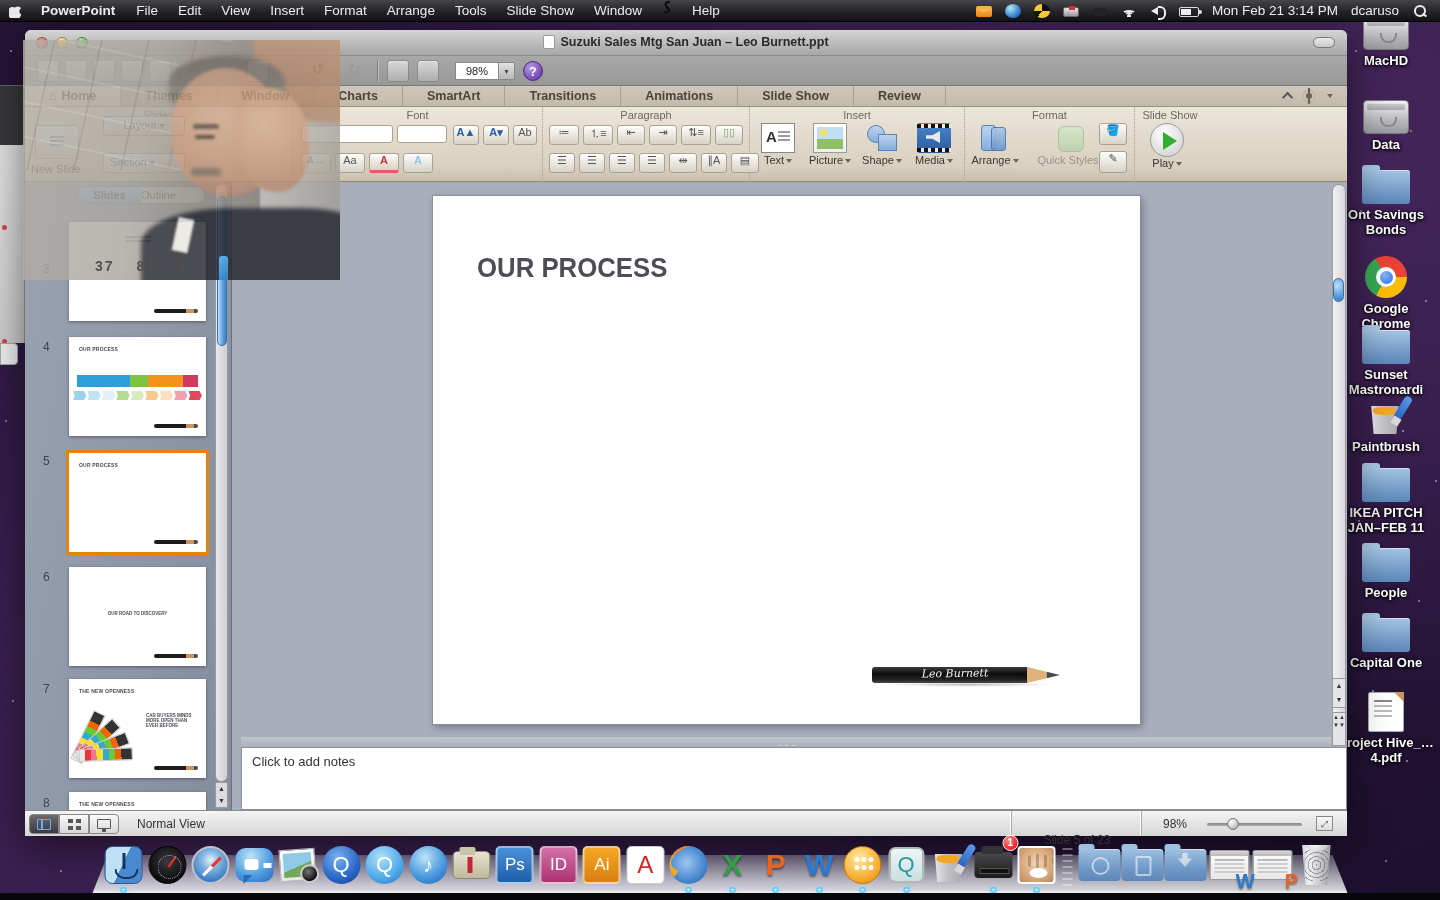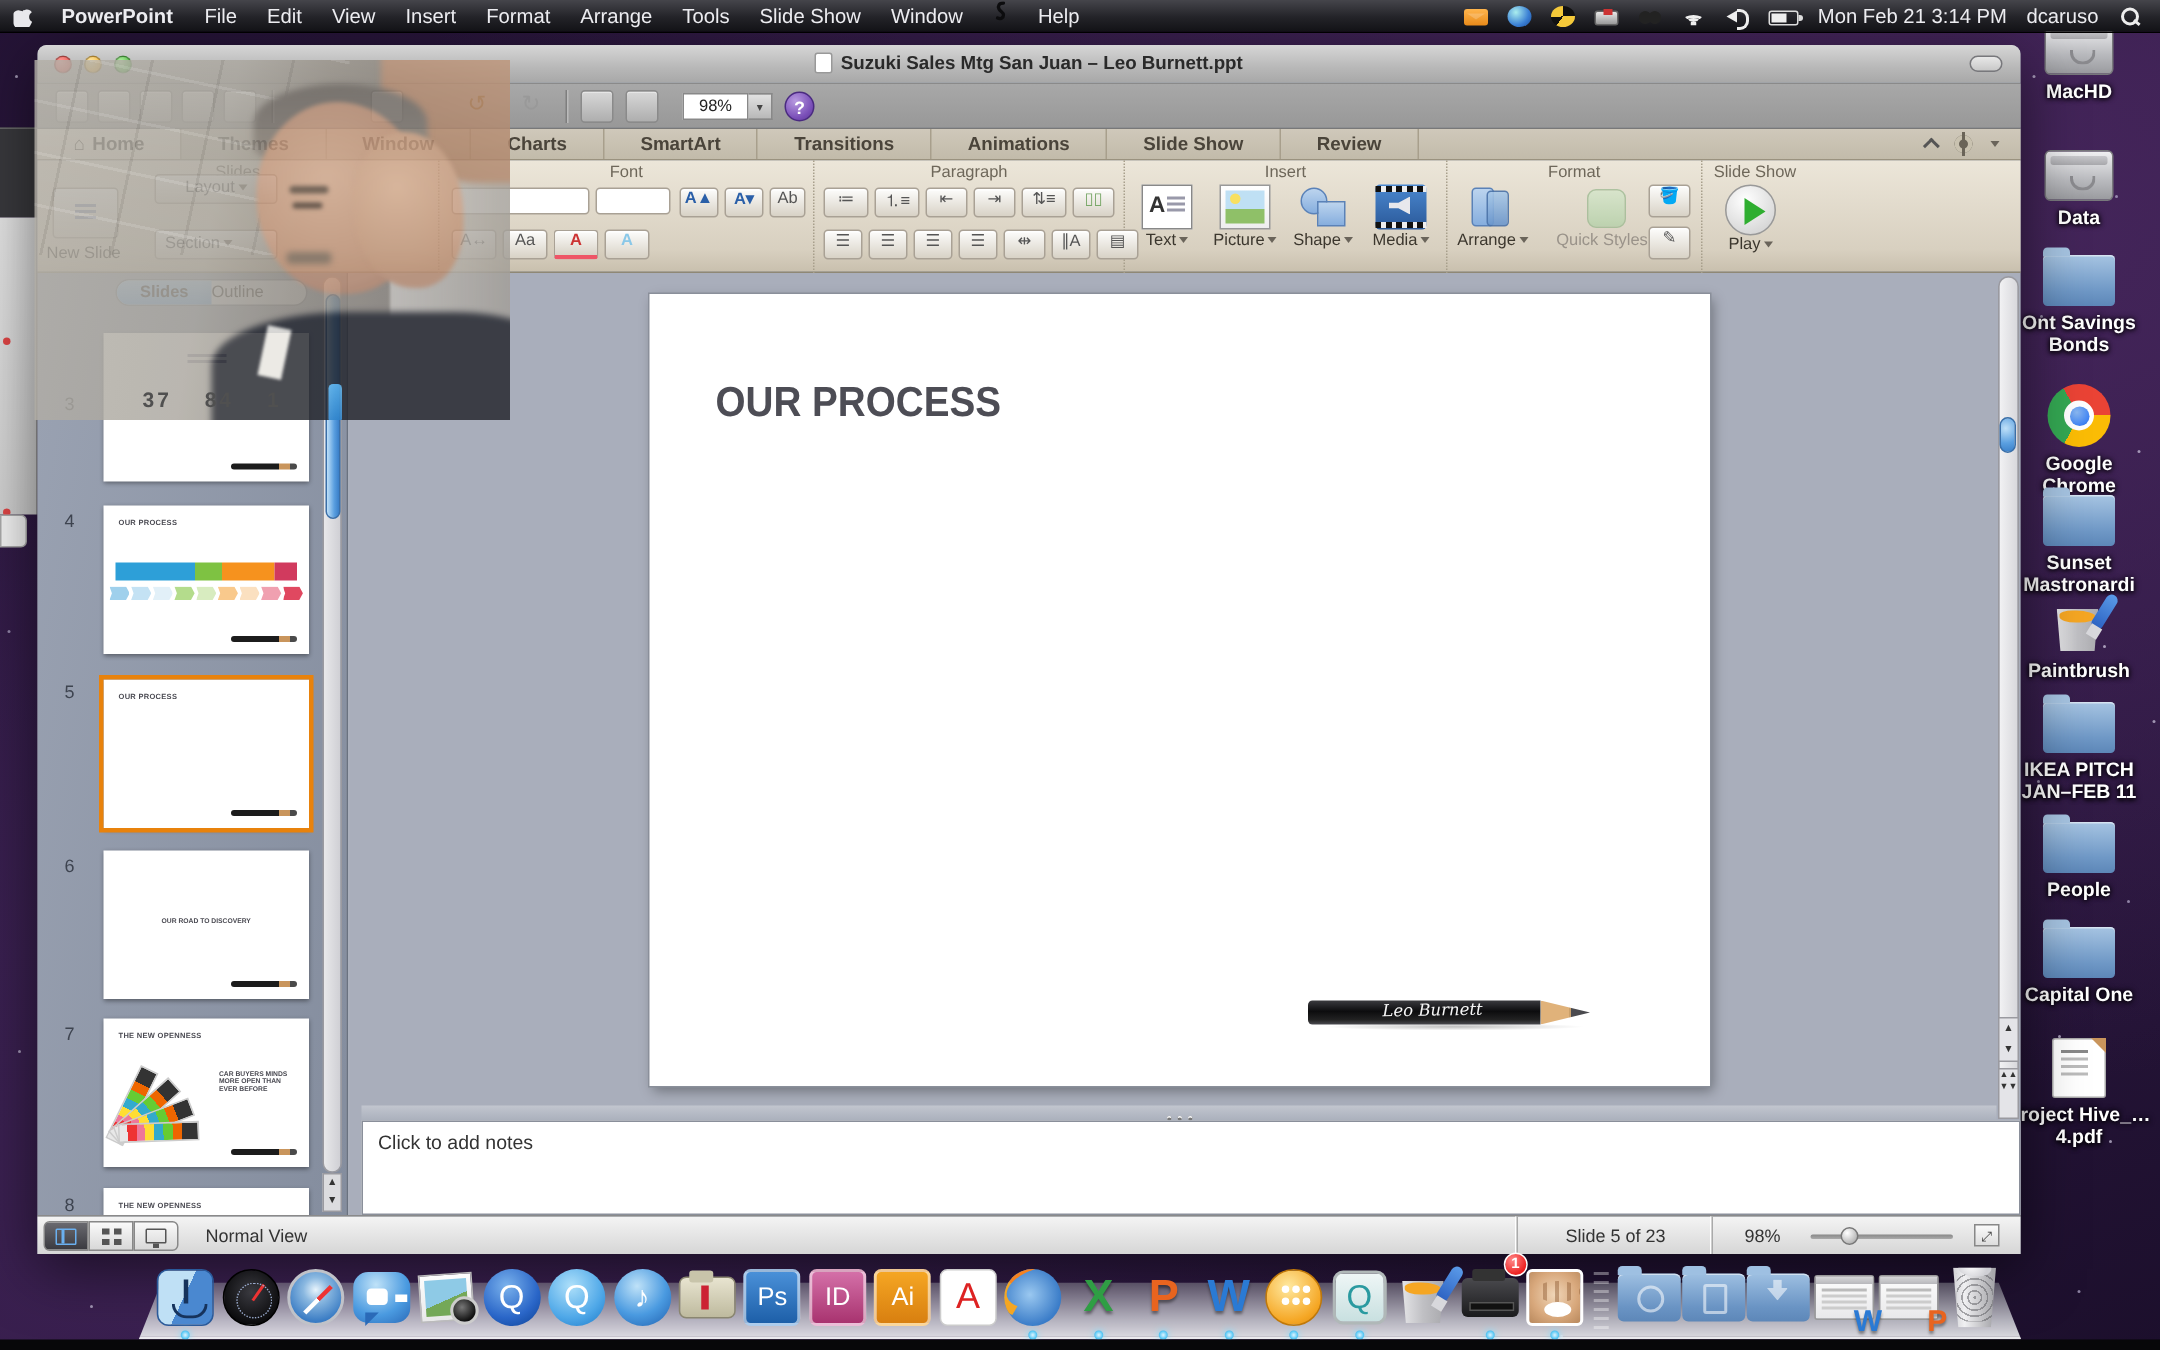--- a/index.html
+++ b/index.html
@@ -153,21 +153,21 @@
   .vb.sel { background:linear-gradient(#6a6a70,#3a3a40); }
   .vb .norm { width:14px; height:11px; border:1.5px solid #6ab0f0; border-radius:1px; position:relative;}
   .vb .norm:before{content:""; position:absolute; left:3px; top:0; bottom:0; width:1.5px; background:#6ab0f0;}
   .vb .grid { width:13px; height:11px; background:
      linear-gradient(#555,#555) 0 0/5px 4px no-repeat, linear-gradient(#555,#555) 8px 0/5px 4px no-repeat,
      linear-gradient(#555,#555) 0 7px/5px 4px no-repeat, linear-gradient(#555,#555) 8px 7px/5px 4px no-repeat;}
   .vb .show { width:14px; height:10px; border:1.5px solid #555; border-radius:1px; position:relative;}
   .vb .show:after{content:""; position:absolute; left:4px; top:9px; width:4px; height:3px; background:#555;}
   .sb-view { position:absolute; left:112px; top:6px; }
   .sb-sep { position:absolute; top:0; bottom:0; width:1px; background:#aaa; box-shadow:-1px 0 0 #fff; }
-  .sb-slide { position:absolute; right:210px; top:6px; width:120px; text-align:center; }
+  .sb-slide { position:absolute; right:210px; top:22px; width:120px; text-align:center; }
   .sb-zoom { position:absolute; right:160px; top:6px; }
   .slider { position:absolute; right:45px; top:12px; width:95px; height:3px; background:linear-gradient(#888,#aaa); border-radius:2px; }
   .slider .knob { position:absolute; left:20px; top:-5px; width:12px; height:12px; border-radius:50%; background:radial-gradient(circle at 35% 30%, #fff,#bbb 70%, #888); border:1px solid #777; }
   .fitbtn { position:absolute; right:14px; top:5px; width:17px; height:15px; border:1px solid #888; background:linear-gradient(#fafafa,#ddd); font-size:9px; text-align:center; line-height:14px; color:#444; }
 
   
   .webcam { position:absolute; left:23px; top:40px; width:317px; height:240px; z-index:6; opacity:.82; overflow:hidden;
     background:linear-gradient(100deg, #b4b0a8 0%, #aba79f 38%, #989289 55%, #8a847c 72%, #7e7a74 100%); }
   .webcam .tile { position:absolute; left:-10px; top:-30px; width:220px; height:160px;
     background:repeating-linear-gradient(12deg, rgba(255,255,255,.14) 0 2px, transparent 2px 34px), repeating-linear-gradient(102deg, rgba(90,85,78,.18) 0 2px, transparent 2px 46px); }

